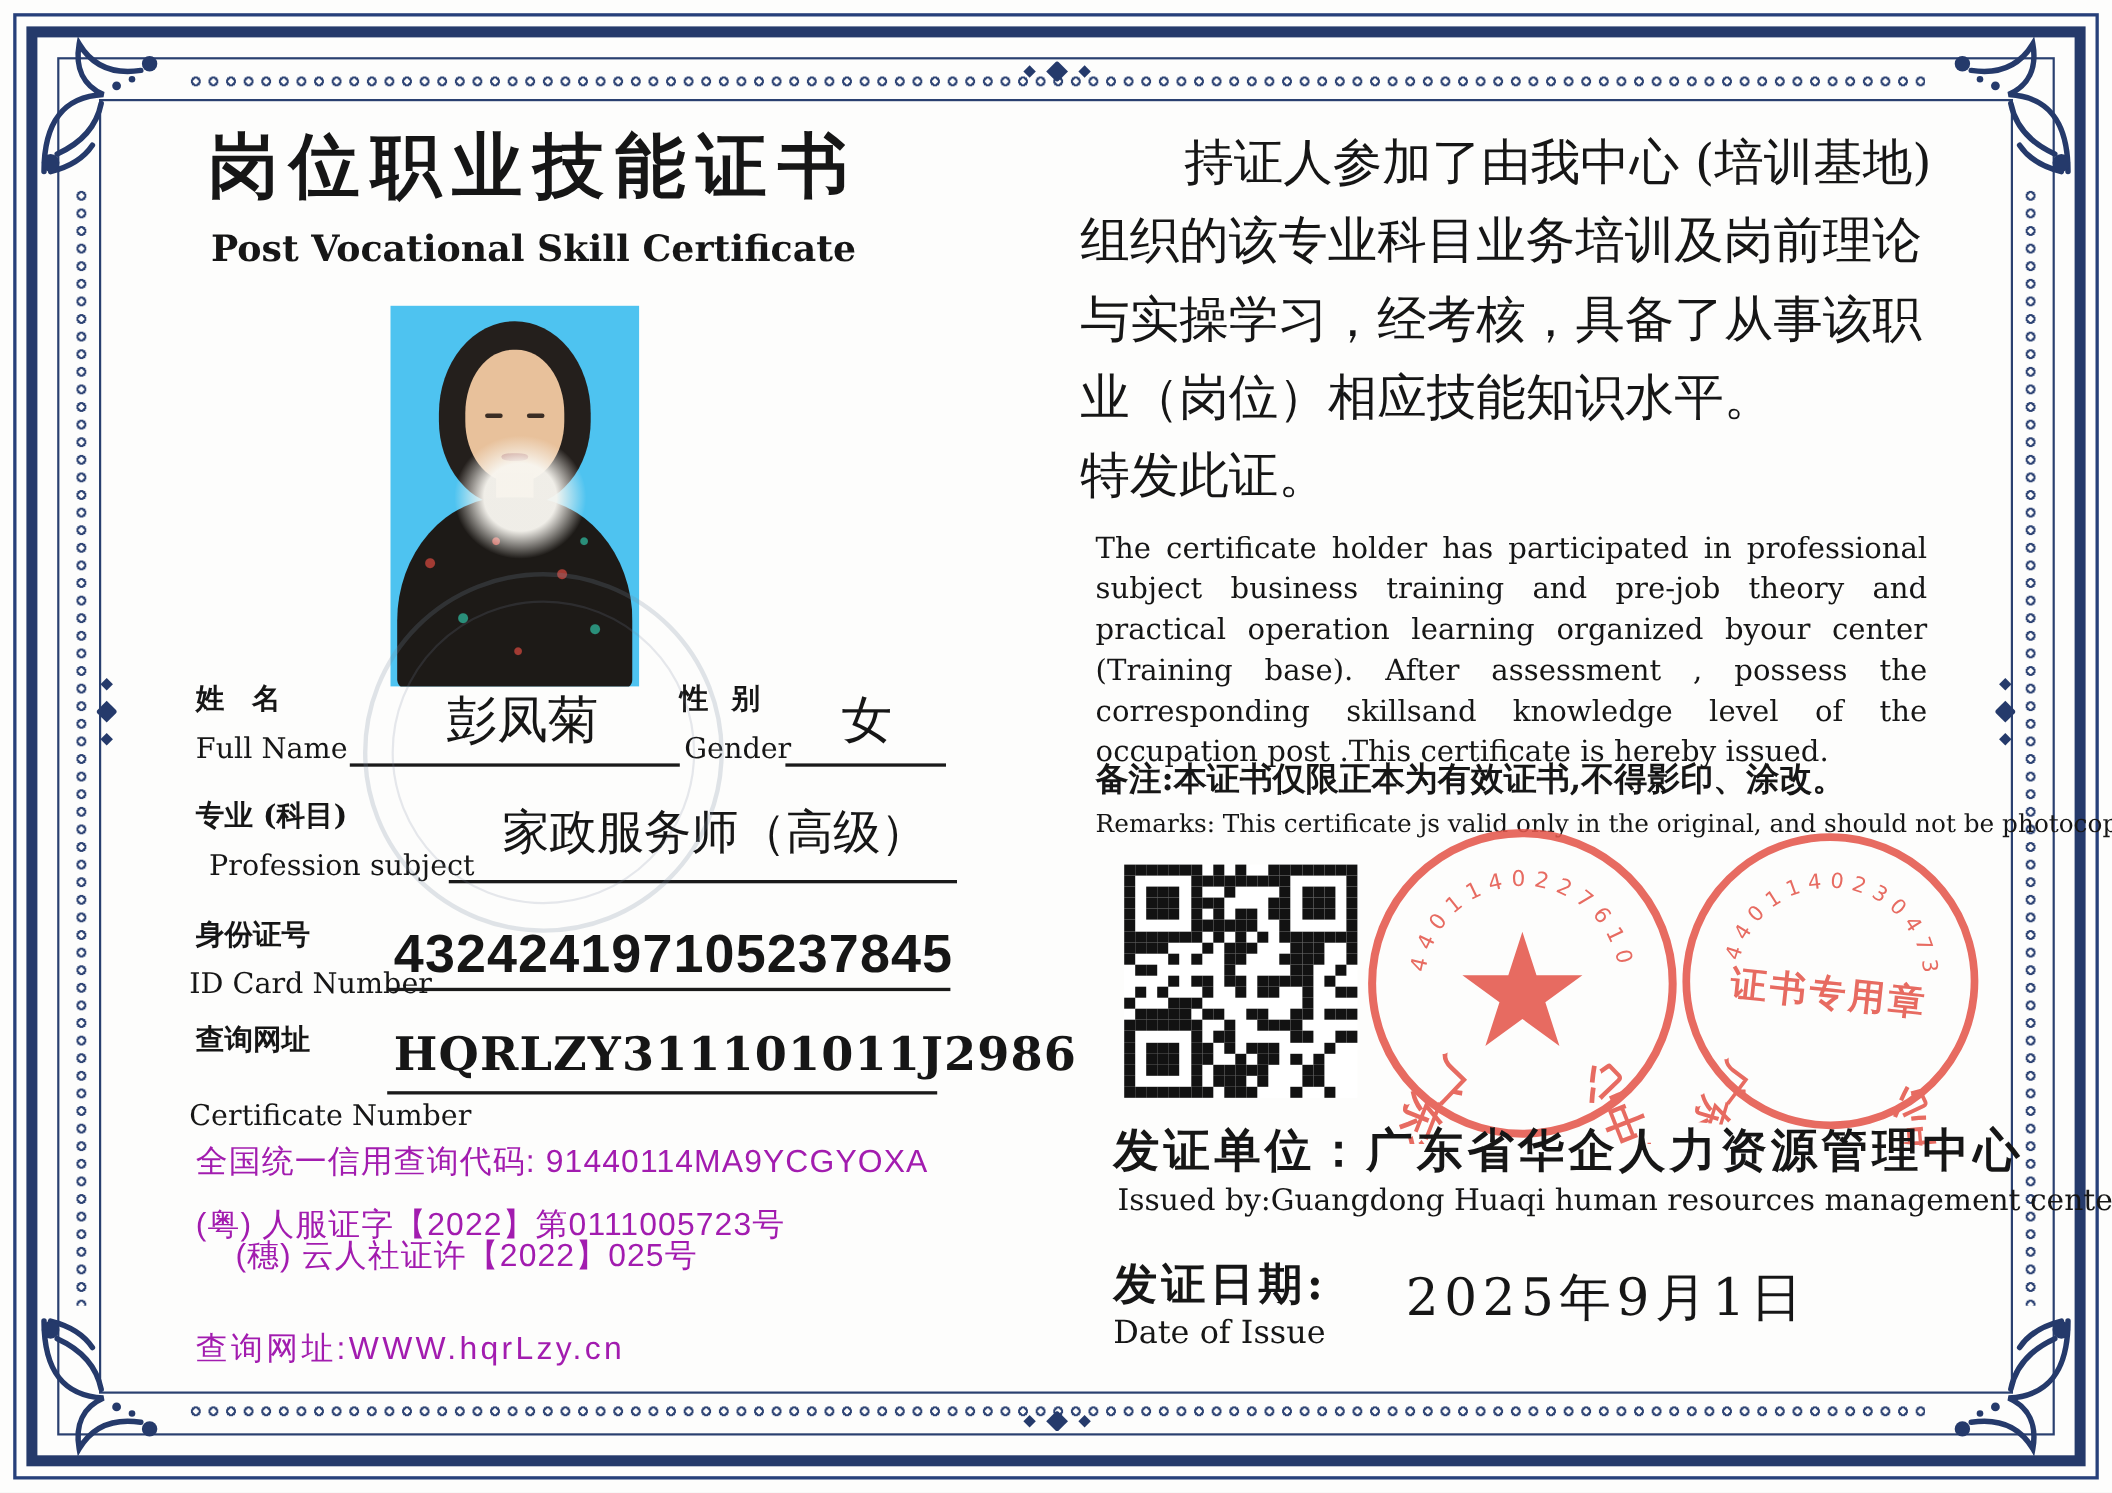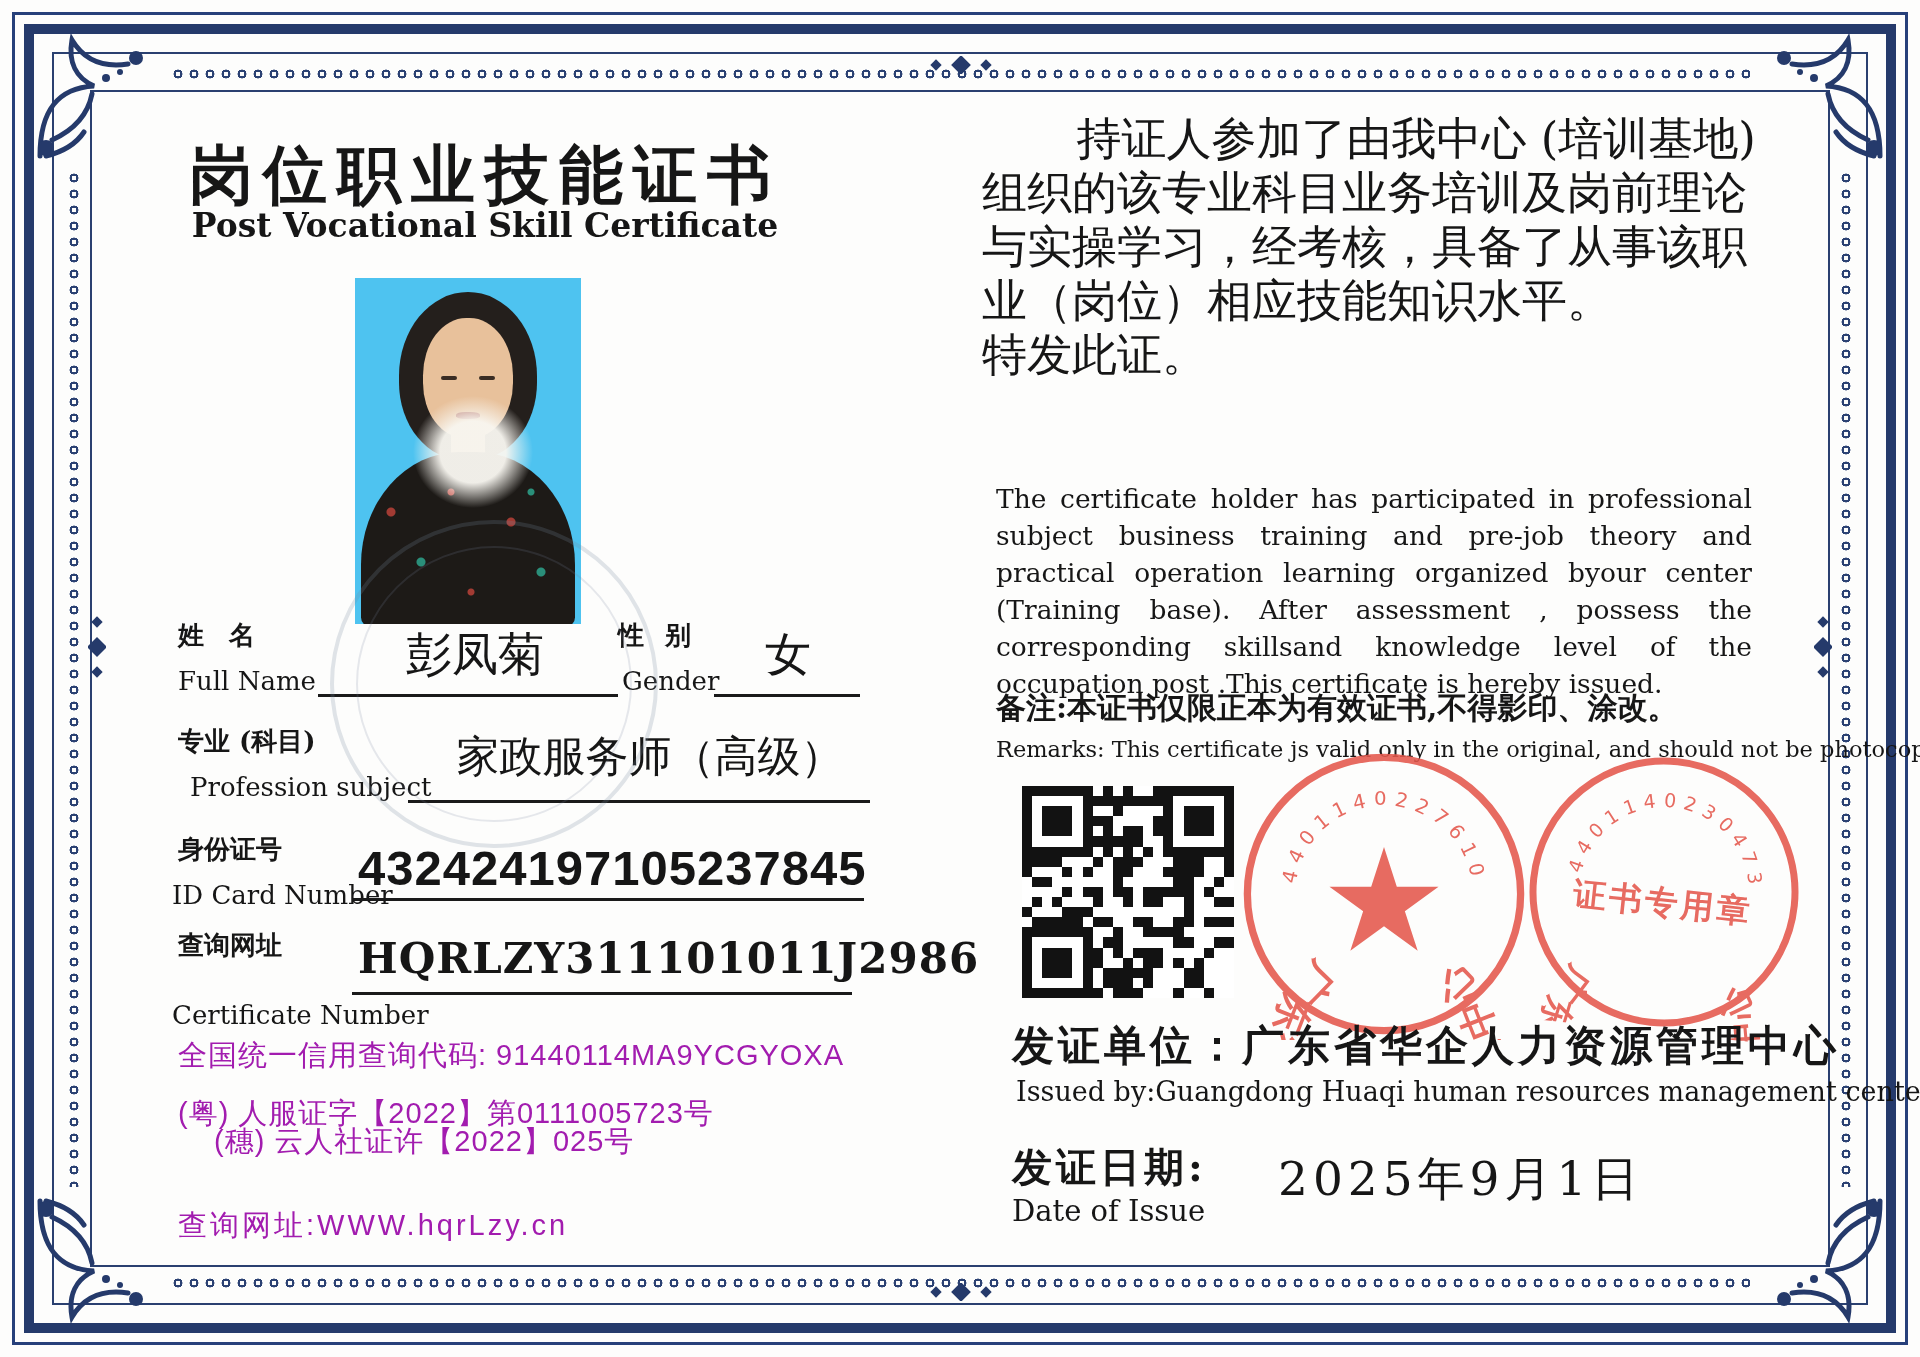--- a/index.html
+++ b/index.html
@@ -26,21 +26,21 @@
   .corner.tr{right:32px;top:32px;transform:scaleX(-1);}
   .corner.bl{left:32px;bottom:32px;transform:scaleY(-1);}
   .corner.br{right:32px;bottom:32px;transform:scale(-1,-1);}
   .edge-motif{position:absolute;color:#253a6b;}
   .motif-top{left:920px;top:56px;}
   .motif-bottom{left:920px;bottom:56px;}
   .motif-left{left:56px;top:638px;transform:rotate(90deg);}
   .motif-right{right:56px;top:638px;transform:rotate(90deg);}
   
   .title-cn{position:absolute;left:150px;top:108px;width:670px;text-align:center;
-    font-size:64px;font-weight:700;letter-spacing:10px;white-space:nowrap;margin-top:24px;}
+    font-size:64px;font-weight:700;letter-spacing:10px;white-space:nowrap;}
   .title-en{position:absolute;left:150px;top:206px;width:670px;text-align:center;
     font-size:33px;font-weight:700;}
   .photo{position:absolute;left:355px;top:278px;width:226px;height:346px;background:#4ec3f0;overflow:hidden;z-index:2;}
   .photo .hair{position:absolute;left:44px;top:14px;width:138px;height:168px;background:#241f1c;border-radius:50% 50% 46% 46%;}
   .photo .face{position:absolute;left:68px;top:40px;width:90px;height:120px;background:#e8c19b;border-radius:48% 48% 46% 46%;}
   .photo .eye{position:absolute;width:16px;height:4px;background:#3a2d24;border-radius:2px;top:58px;}
   .photo .eye.l{left:18px;} .photo .eye.r{right:18px;}
   .photo .mouth{position:absolute;left:33px;top:94px;width:24px;height:7px;background:#b06a5e;border-radius:40%;}
   .photo .neck{position:absolute;left:96px;top:152px;width:34px;height:30px;background:#dcb28e;}
   .photo .body{position:absolute;left:6px;bottom:-4px;width:214px;height:176px;background:#1d1a17;
@@ -63,21 +63,21 @@
   .field-value{position:absolute;white-space:nowrap;}
   .uline{position:absolute;height:3px;background:#1a1a1a;}
   .v-name{left:330px;top:624px;width:290px;text-align:center;font-size:46px;}
   .v-gender{left:718px;top:624px;width:140px;text-align:center;font-size:46px;}
   .v-prof{left:415px;top:728px;width:470px;text-align:center;font-size:43px;}
   .v-id{left:358px;top:840px;font-size:49px;font-weight:700;font-family:"Liberation Sans","DejaVu Sans",sans-serif;letter-spacing:1px;}
   .v-cert{left:358px;top:934px;font-size:42px;font-weight:700;letter-spacing:1px;}
   .foot-line{position:absolute;left:178px;font-size:29px;font-family:"Liberation Sans","DejaVu Sans",sans-serif;
     color:#a21caf;white-space:nowrap;letter-spacing:1px;}
   
-  .para-cn{position:absolute;left:982px;top:112px;width:792px;font-size:45px;line-height:54px;}
+  .para-cn{position:absolute;left:982px;top:112px;width:792px;font-size:45px;line-height:71px;}
   .para-cn p{margin:0;}
   .para-cn .indent{text-indent:2.1em;}
   .para-en{position:absolute;left:996px;top:480px;width:756px;font-size:26.5px;line-height:37px;text-align:justify;}
   .remarks-cn{position:absolute;left:996px;top:688px;font-size:30px;font-weight:700;white-space:nowrap;}
   .remarks-en{position:absolute;left:996px;top:736px;font-size:22.5px;white-space:nowrap;}
   .qr{position:absolute;left:1022px;top:786px;width:212px;height:212px;display:grid;
     grid-template-columns:repeat(21,1fr);grid-template-rows:repeat(21,1fr);background:#fff;}
   .qr div.on{background:#121212;}
   .stamp{position:absolute;opacity:.88;}
   .stamp1{left:1238px;top:748px;width:292px;height:292px;}

